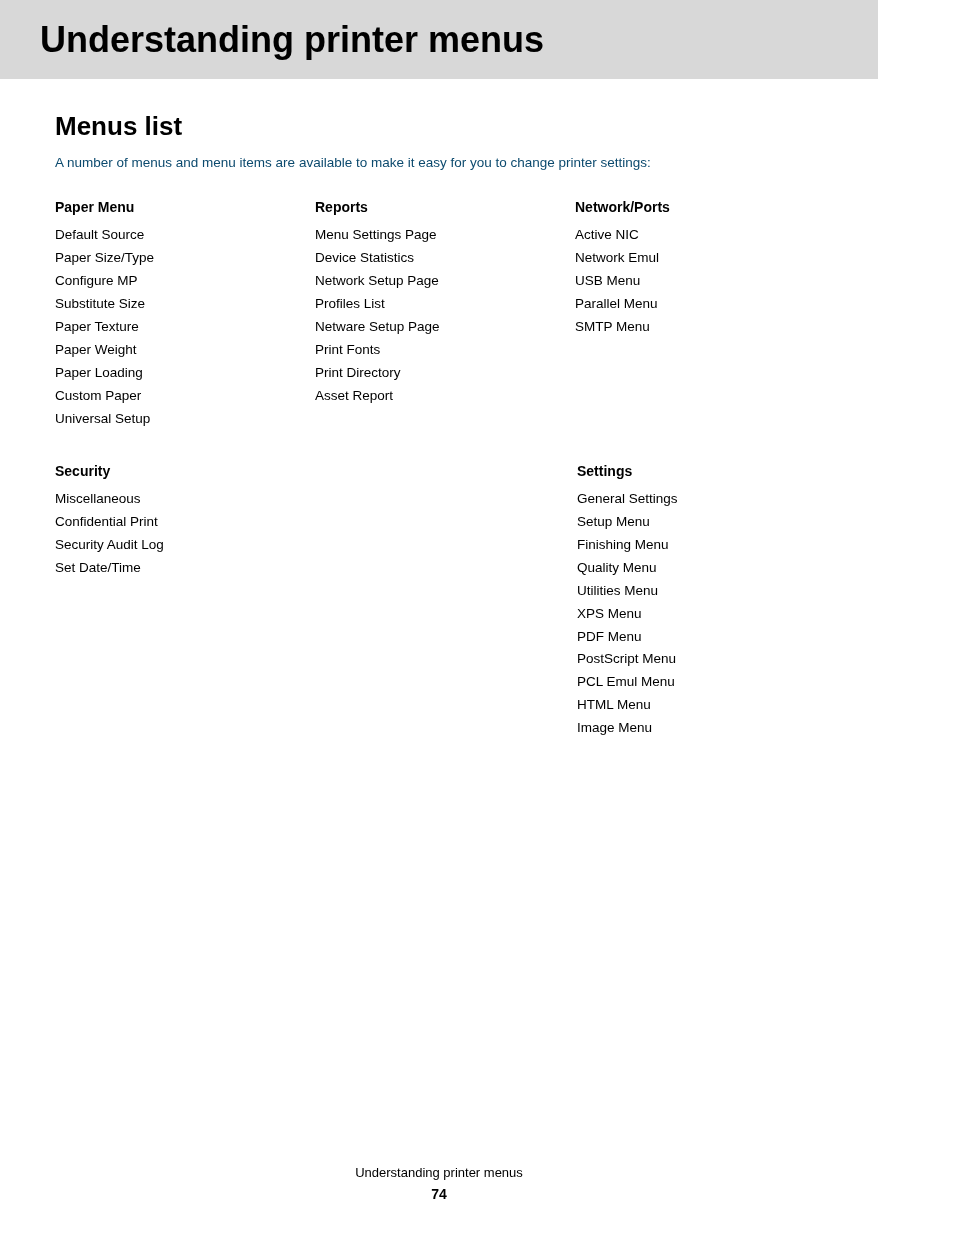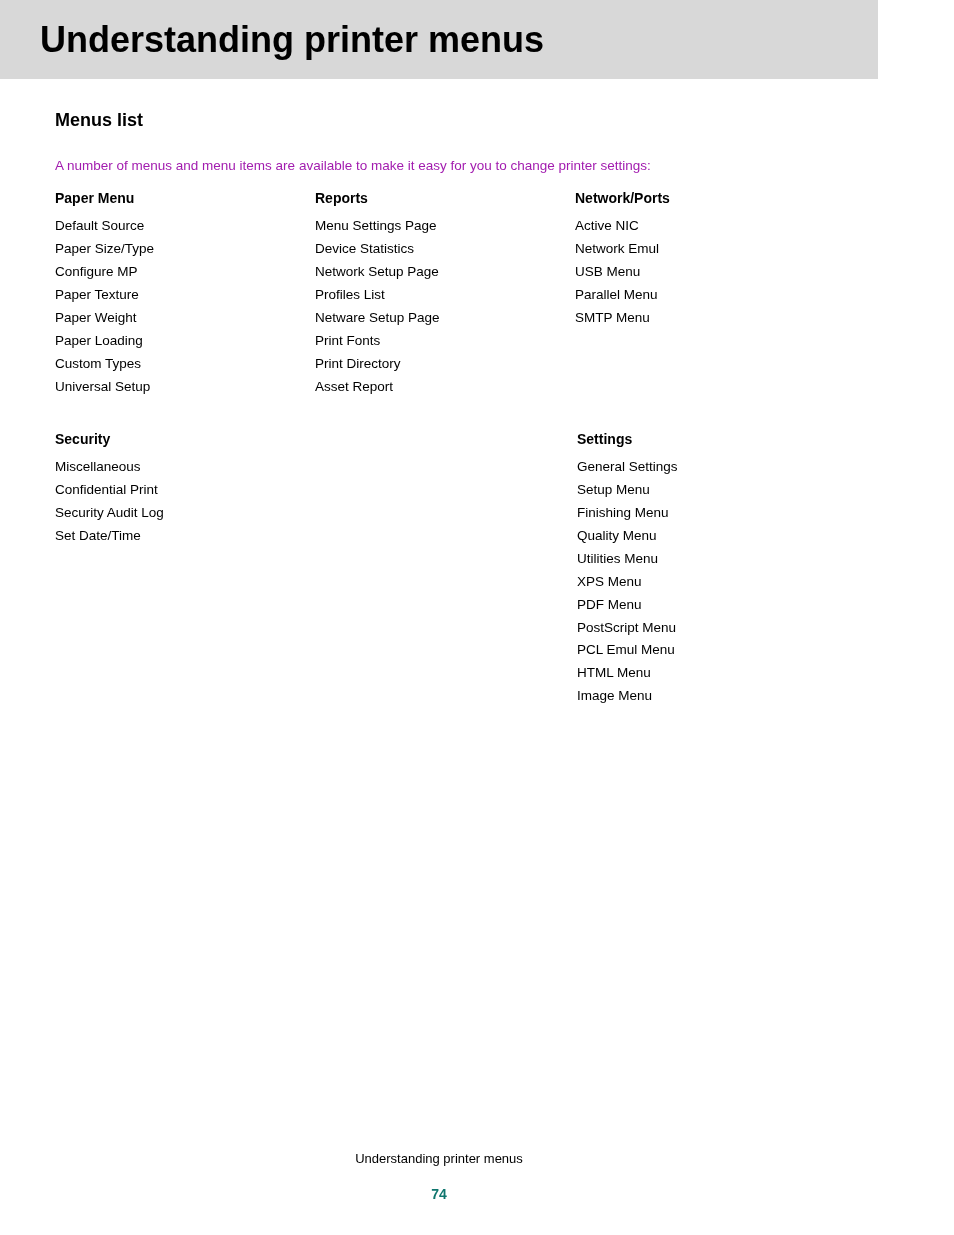--- a/index.html
+++ b/index.html
@@ -36,29 +36,29 @@
       font-weight: bold;
       color: #000;
       line-height: 1.2;
     }
 
     .content-area {
       padding: 0 55px;
     }
 
     .section-heading {
-      font-size: 18px;
-      font-weight: bold;
-      margin-bottom: 22px;
+      font-size: 26px;
+      font-weight: bold;
+      margin-bottom: 7px;
     }
 
     .intro-text {
       font-size: 13.5px;
-      margin-bottom: 12px;
-      color: #a21caf;
+      margin-bottom: 24px;
+      color: #0c4a6e;
     }
 
     .columns-container {
       display: flex;
       gap: 12px;
       margin-bottom: 30px;
     }
 
     .column {
       flex: 1;
@@ -97,22 +97,22 @@
     }
 
     .footer-text {
       font-size: 13px;
       color: #000;
     }
 
     .footer-page {
       font-size: 14px;
       font-weight: bold;
-      color: #0f766e;
-      margin-top: 16px;
+      color: #000000;
+      margin-top: 2px;
     }
   </style>
 </head>
 <body>
 
 <div class="page-wrapper">
 
   <div class="title-bar">
     <h1 class="main-title">Understanding printer menus</h1>
   </div>
@@ -123,24 +123,25 @@
 
     <p class="intro-text">A number of menus and menu items are available to make it easy for you to change printer settings:</p>
 
     <div class="columns-container">
 
       <div class="column">
         <div class="column-header">Paper Menu</div>
         <div class="column-item">Default Source</div>
         <div class="column-item">Paper Size/Type</div>
         <div class="column-item">Configure MP</div>
+        <div class="column-item">Substitute Size</div>
         <div class="column-item">Paper Texture</div>
         <div class="column-item">Paper Weight</div>
         <div class="column-item">Paper Loading</div>
-        <div class="column-item">Custom Types</div>
+        <div class="column-item">Custom Paper</div>
         <div class="column-item">Universal Setup</div>
       </div>
 
       <div class="column">
         <div class="column-header">Reports</div>
         <div class="column-item">Menu Settings Page</div>
         <div class="column-item">Device Statistics</div>
         <div class="column-item">Network Setup Page</div>
         <div class="column-item">Profiles List</div>
         <div class="column-item">Netware Setup Page</div>

